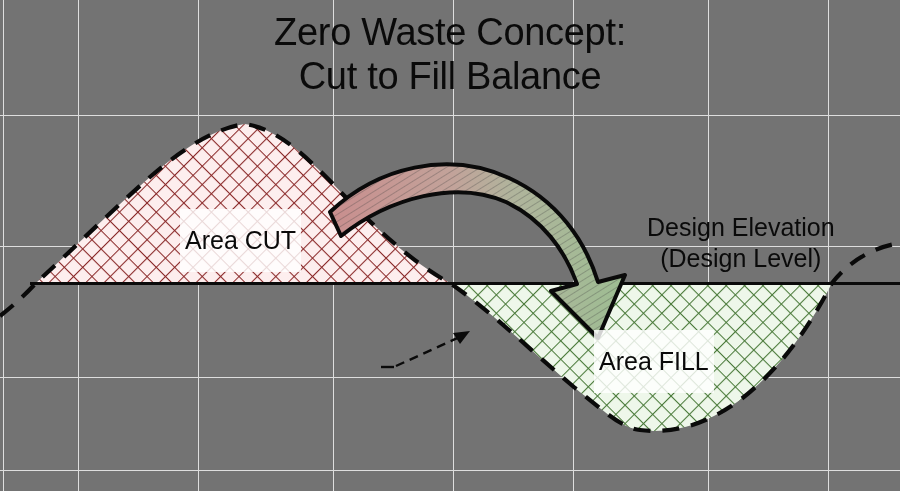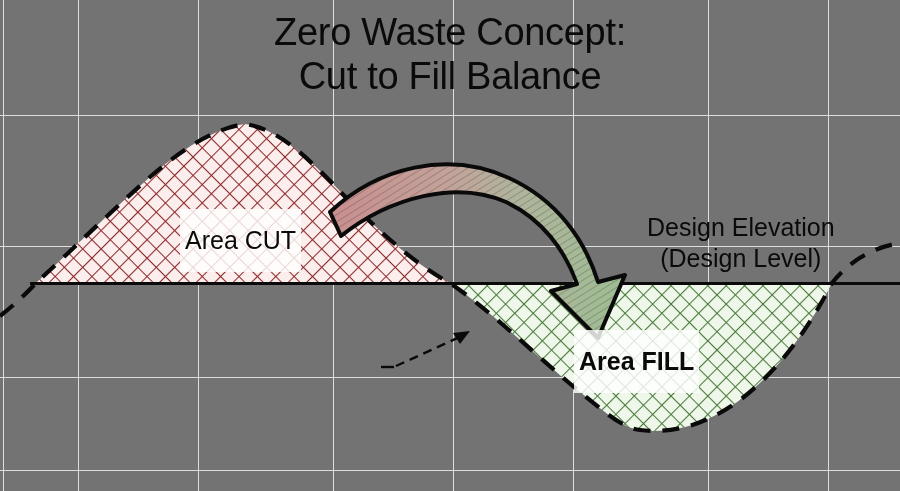--- a/index.html
+++ b/index.html
@@ -41,21 +41,21 @@
     font-size: 25px;
     line-height: 1.22;
     white-space: pre;
     text-align: center;
   }
   .lbl-boxed {
     background: rgba(255,255,255,0.82);
     padding: 16px 5px;
   }
   #lbl-area-cut { left: 180px; top: 209px; }
-  #lbl-area-fill { left: 574px; top: 330px; font-weight: bold; }
+  #lbl-area-fill { left: 594px; top: 330px; }
   #lbl-design { left: 606px; top: 212px; margin-left: 41px; }
   #lbl-og { left: 180px; top: 340px; }
 </style>
 </head>
 <body>
 
 <div id="stage">
 
   <svg id="diagram" viewBox="0 0 900 491">
     <defs>

